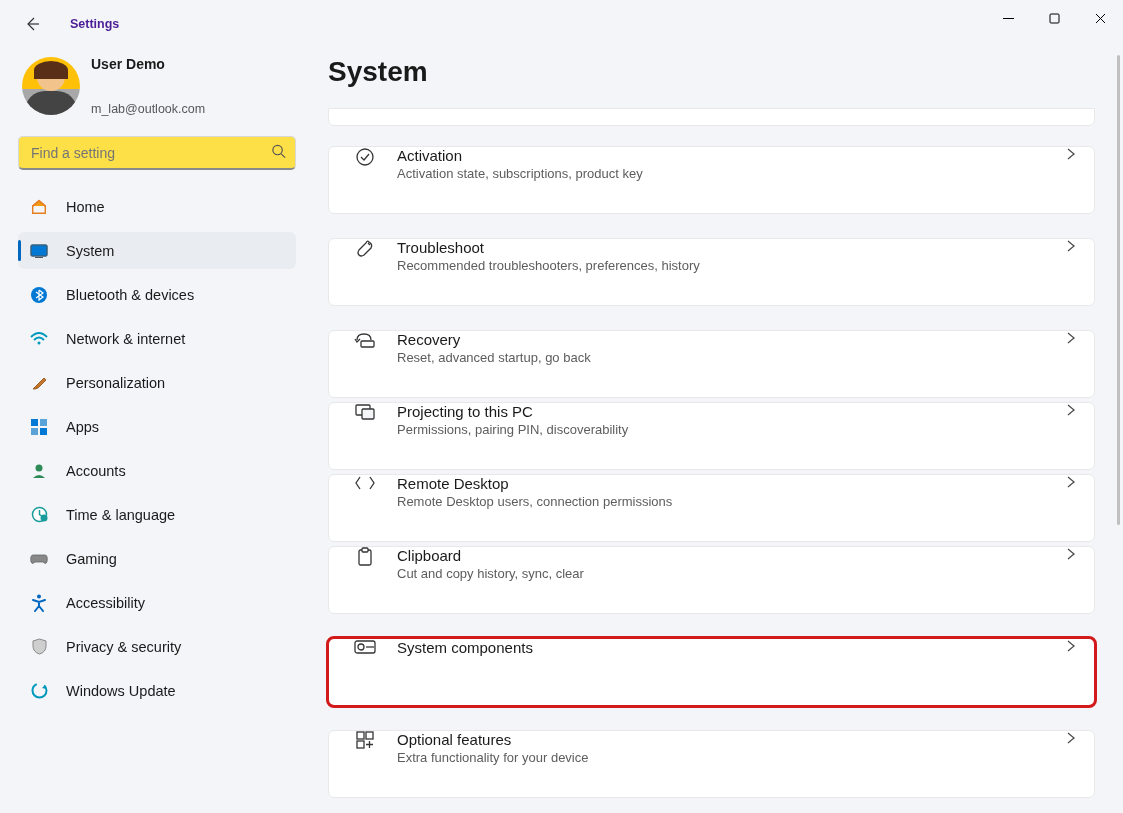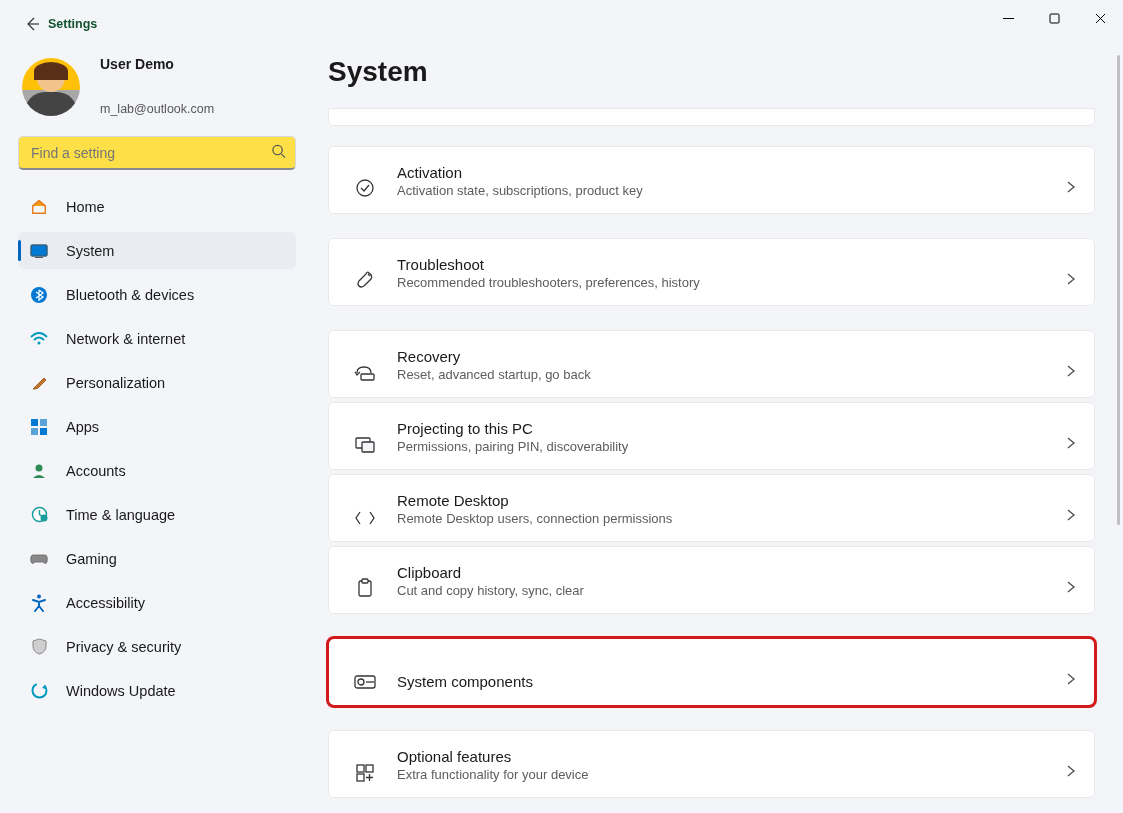--- a/index.html
+++ b/index.html
@@ -1,42 +1,42 @@
 <!DOCTYPE html>
 <html><head>
 <meta charset="utf-8">
 <style>
   * { box-sizing: border-box; margin: 0; padding: 0; font-family: "Segoe UI", -apple-system, BlinkMacSystemFont, sans-serif; }
   body { width: 1123px; height: 813px; background: #f3f5f9; overflow: hidden; position: relative; }
   .titlebar { height: 48px; display: flex; align-items: center; padding-left: 20px; }
   .back-btn { width: 24px; height: 24px; display: flex; align-items: center; justify-content: center; cursor: pointer; }
-  .app-title { font-size: 12.5px; font-weight: 600; margin-left: 4px; color: #14532d; }
+  .app-title { font-size: 12.5px; font-weight: 600; margin-left: 26px; color: #4c1d95; }
   .window-controls { position: absolute; top: 0; right: 0; display: flex; }
   .window-btn { width: 46px; height: 36px; display: flex; align-items: center; justify-content: center; cursor: pointer; }
   .content-row { display: flex; height: calc(100% - 48px); }
   .sidebar { width: 310px; padding-left: 18px; padding-right: 14px; display: flex; flex-direction: column; }
-  .user-card { display: flex; align-items: flex-end; gap: 20px; padding: 8px 4px 12px 4px; }
+  .user-card { display: flex; align-items: center; gap: 11px; padding: 8px 4px 12px 4px; }
   .avatar { width: 58px; height: 58px; border-radius: 50%; background: linear-gradient(#ffc107 0 55%, #a8a8a8 55% 100%); position: relative; overflow: hidden; }
   .avatar::before { content:""; position:absolute; left:50%; transform:translateX(-50%); top:6px; width:28px; height:28px; background:#f2c38b; border-radius:50%; }
   .avatar::after { content:""; position:absolute; left:50%; transform:translateX(-50%); top:4px; width:34px; height:18px; background:#5a2f17; border-radius:50% 50% 0 0; }
   .avatar .shoulders{position:absolute;left:50%;transform:translateX(-50%);bottom:-6px;width:52px;height:30px;background:#444;border-radius:20px 20px 0 0;}
   .user-name { font-size: 14px; font-weight: 600; color: #1a1a1a; }
   .user-email { font-size: 12.5px; color: #575757; margin-top: 30px; }
   .search-wrap { position: relative; margin: 8px 0 18px 0; }
   .search-input { width: 100%; height: 34px; border: 1px solid #d7d7d7; background: #fde047; border-radius: 5px; padding: 0 36px 0 12px; font-size: 14px; color: #333; outline: none; border-bottom: 2px solid #8a8a8a; }
   .search-icon { position: absolute; right: 10px; top: 50%; transform: translateY(-50%); color:#555; }
   .nav-list { display: flex; flex-direction: column; gap: 7px; }
   .nav-item { height: 37px; display: flex; align-items: center; gap: 18px; padding-left: 12px; border-radius: 6px; cursor: pointer; font-size: 14.5px; color: #1a1a1a; }
   .nav-item.active { background: #e9edf1; position: relative; }
   .nav-item.active::before { content:""; position:absolute; left:0; top:8px; bottom:8px; width:3px; background:#0067c0; border-radius:2px; }
   .nav-icon { width: 18px; height: 18px; display:flex; align-items:center; justify-content:center; }
   .main { flex: 1; padding: 8px 28px 0 18px; overflow-y: auto; }
   .page-title { font-size: 28px; font-weight: 600; color: #1a1a1a; margin-bottom: 20px; }
   .card-placeholder { height: 18px; background:#fff; border:1px solid #e8e8e8; border-radius:0 0 6px 6px; margin-bottom:20px; }
-  .card { background: #ffffff; border: 1px solid #e8e8e8; border-radius: 6px; margin-bottom: 4px; height: 68px; display: flex; align-items: flex-end; padding: 0 18px 15px 18px; cursor: pointer; }
+  .card { background: #ffffff; border: 1px solid #e8e8e8; border-radius: 6px; margin-bottom: 4px; height: 68px; display: flex; align-items: flex-start; padding: 0 18px 0 18px; cursor: pointer; }
   .card.highlight { outline: 3px solid #d31a1a; outline-offset: -1px; }
   .card-icon { width: 36px; display:flex; justify-content:center; color:#353535; }
   .card-text { flex: 1; margin-left: 14px; }
   .card-title { font-size: 15px; color: #1a1a1a; }
   .card-sub { font-size: 13px; color: #5d5d5d; margin-top: 2px; }
   .chevron { color: #4a4a4a; }
   .card + .card { margin-top: 2px; }
   .group-gap { height: 20px; }
   .scrollbar-track { position:absolute; right:3px; top:55px; bottom:10px; width:4px; }
   .scrollbar-thumb { position:absolute; right:0; top:0; width:3px; height:470px; background:#c0c0c0; border-radius:3px; }

